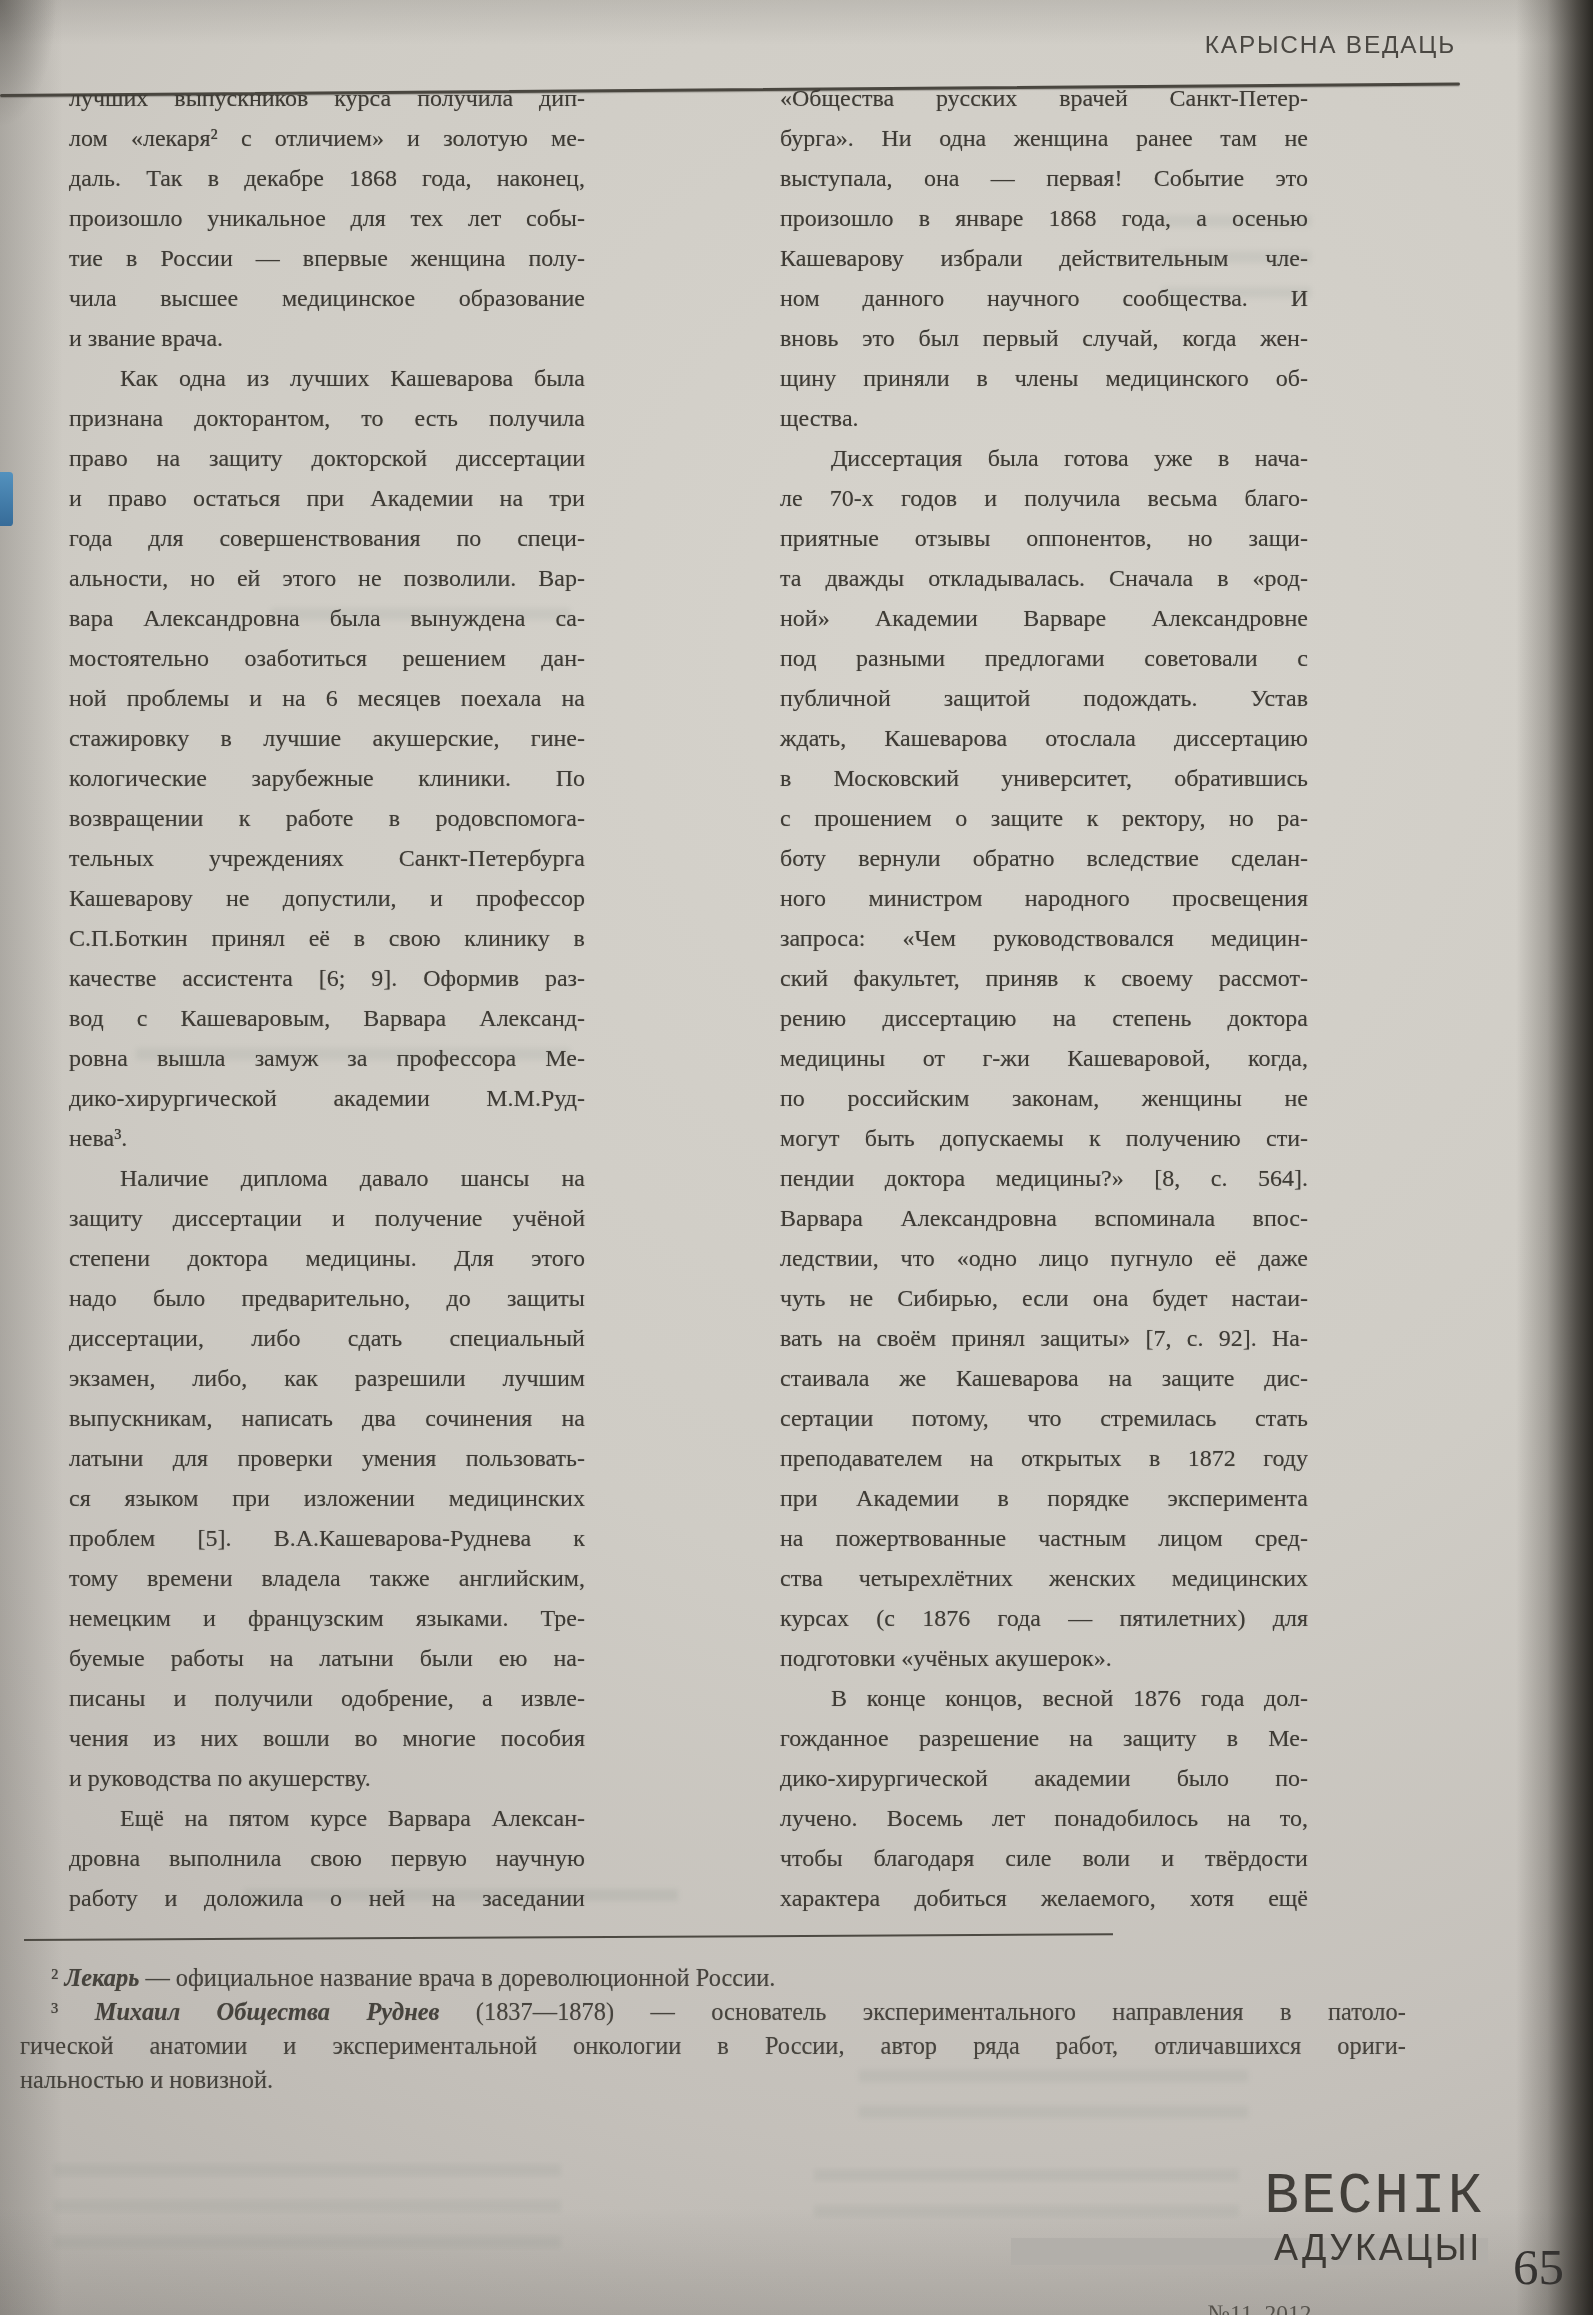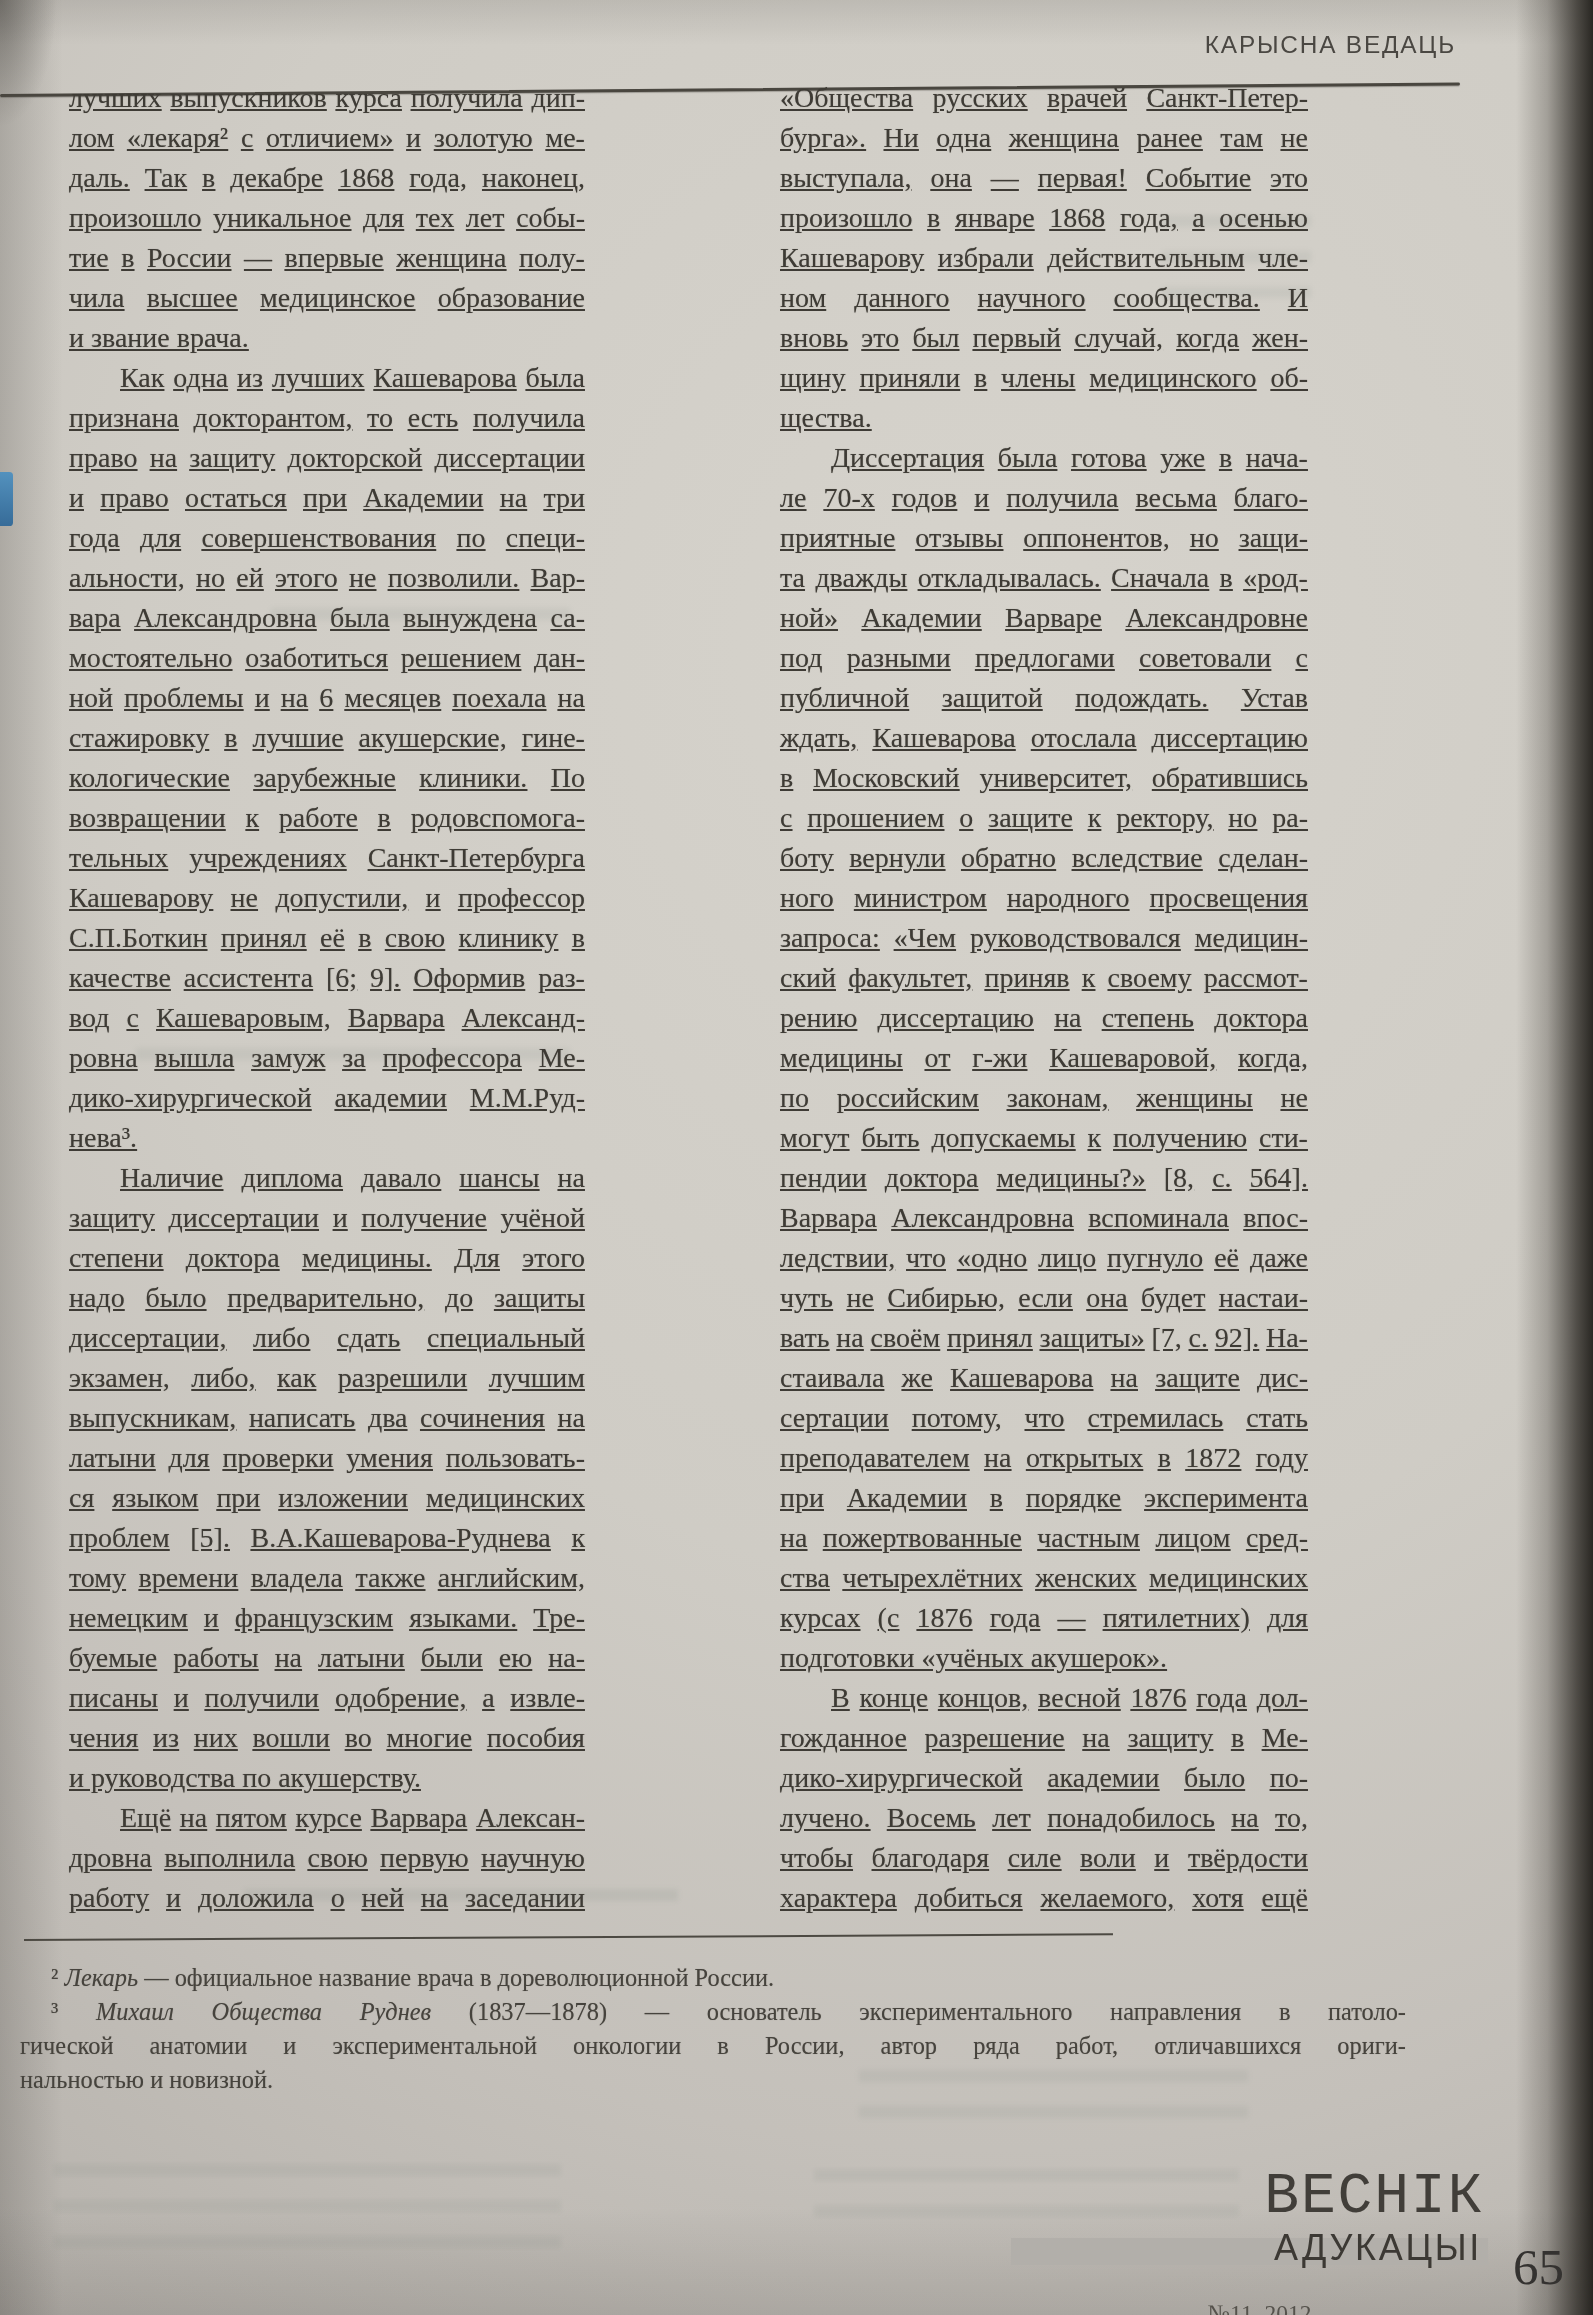--- a/index.html
+++ b/index.html
@@ -14,29 +14,29 @@
   .shade.bottom{left:0;top:2207px;width:1594px;height:109px;
     background:linear-gradient(0deg, rgba(45,42,38,.14), rgba(45,42,38,0));}
   .shade.corner{left:0;top:0;width:81px;height:199px;
     background:radial-gradient(81px 181px at 0 0, rgba(40,38,34,.38), rgba(40,38,34,0) 70%);}
   .edge-right{position:absolute;right:0;top:0;width:78px;height:2316px;
     background:linear-gradient(90deg, rgba(58,54,48,0) 0%, rgba(58,54,48,.30) 40%, rgba(44,41,36,.78) 78%, rgba(32,30,26,.96) 100%);}
   .rule{position:absolute;left:0;top:94px;width:1460px;height:2.7px;background:#49463f;
     transform:rotate(-.45deg);transform-origin:left center;border-radius:1.8px;box-shadow:0 0.9px 0.9px rgba(73,70,63,.35);}
   .rubric{position:absolute;top:31px;right:138px;font-family:"Liberation Sans",sans-serif;
     font-size:24.4px;letter-spacing:1.8px;color:#4a4742;margin-left:10px;}
-  .col{position:absolute;top:78px;font-size:28px;color:#3e3b35;text-shadow:0 0 0.9px rgba(62,59,53,.45);text-decoration:underline;}
+  .col{position:absolute;top:78px;font-size:24px;color:#3e3b35;text-shadow:0 0 0.9px rgba(62,59,53,.45);}
   .col.left{left:69px;width:516px;}
   .col.right{left:780px;width:528px;}
   .line{height:40px;line-height:40px;}
   .line.just{display:flex;justify-content:space-between;flex-wrap:nowrap;}
   .line.just .w{flex:0 0 auto;white-space:pre;}
   .line.end{text-align:left;white-space:pre-wrap;}
   .line.ind{padding-left:51px;}
-  .bi{font-style:italic;font-weight:normal;}
+  .bi{font-style:italic;font-weight:bold;}
   .fn-rule{position:absolute;left:23.5px;top:1939px;width:1089px;height:2.3px;background:#4c4942;
     transform:rotate(-.3deg);transform-origin:left center;}
   .footnotes{position:absolute;left:20px;top:1961px;width:1386px;font-size:24.4px;color:#46433d;
     text-shadow:0 0 0.9px rgba(70,67,61,.4);}
   .footnotes .line{height:34px;line-height:34px;}
   .footnotes .line.ind{padding-left:31px;}
   .footer-bar{position:absolute;left:1011px;top:2238px;width:477px;height:27px;background:#b2afaa;}
   .vesnik{position:absolute;top:2164px;right:110px;font-family:Liberation Mono, monospace;
     font-weight:300;font-size:58px;letter-spacing:1.8px;color:#413e39;}
   .adukacyi{position:absolute;top:2227px;right:112px;font-family:"Liberation Sans",sans-serif;

